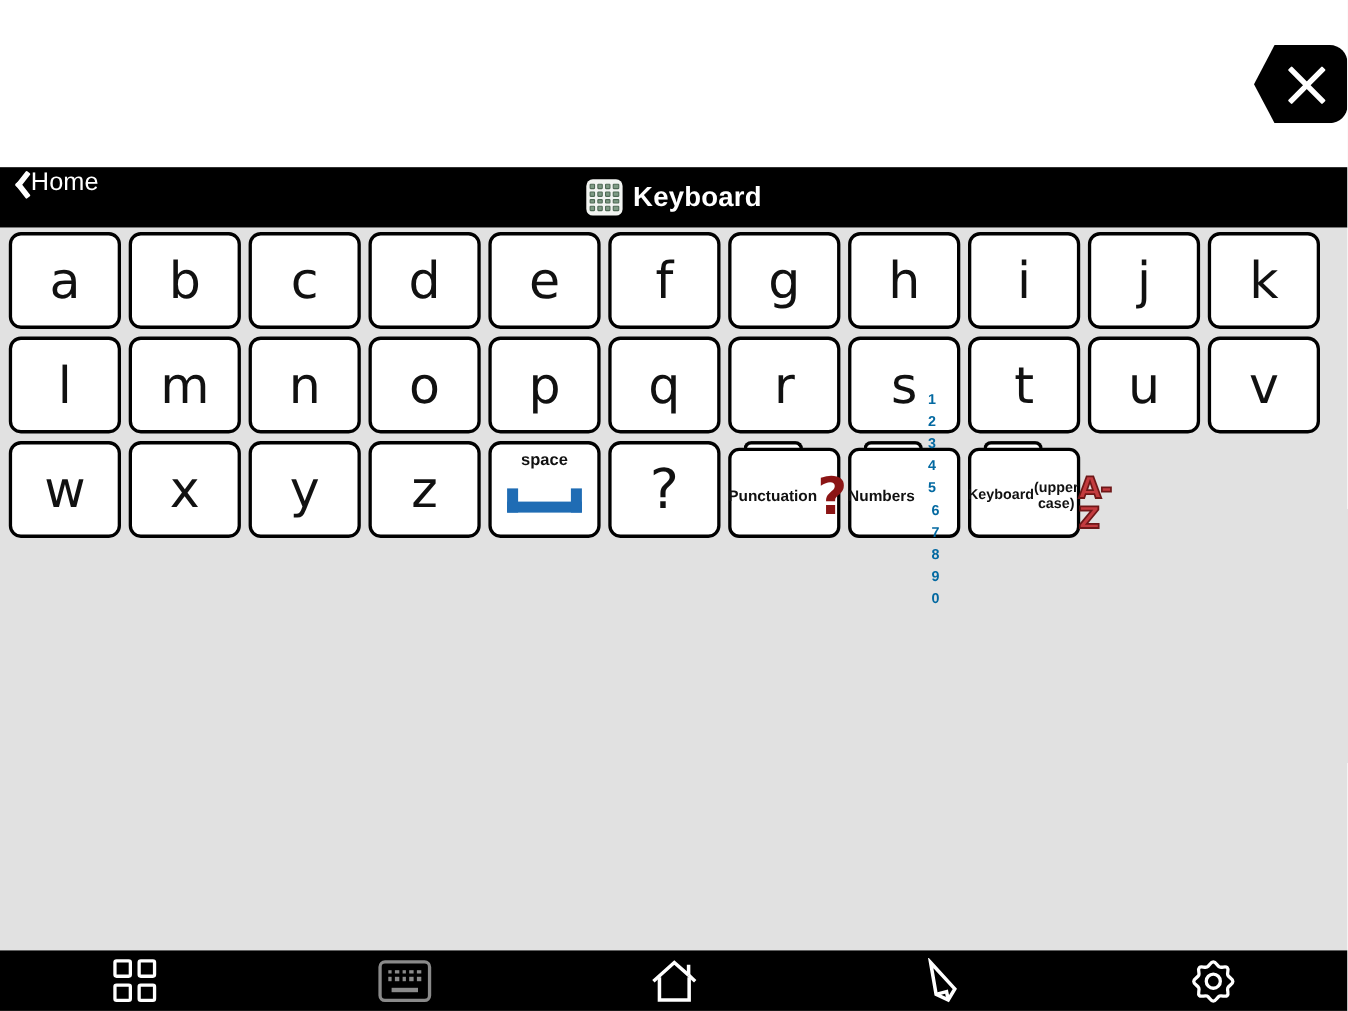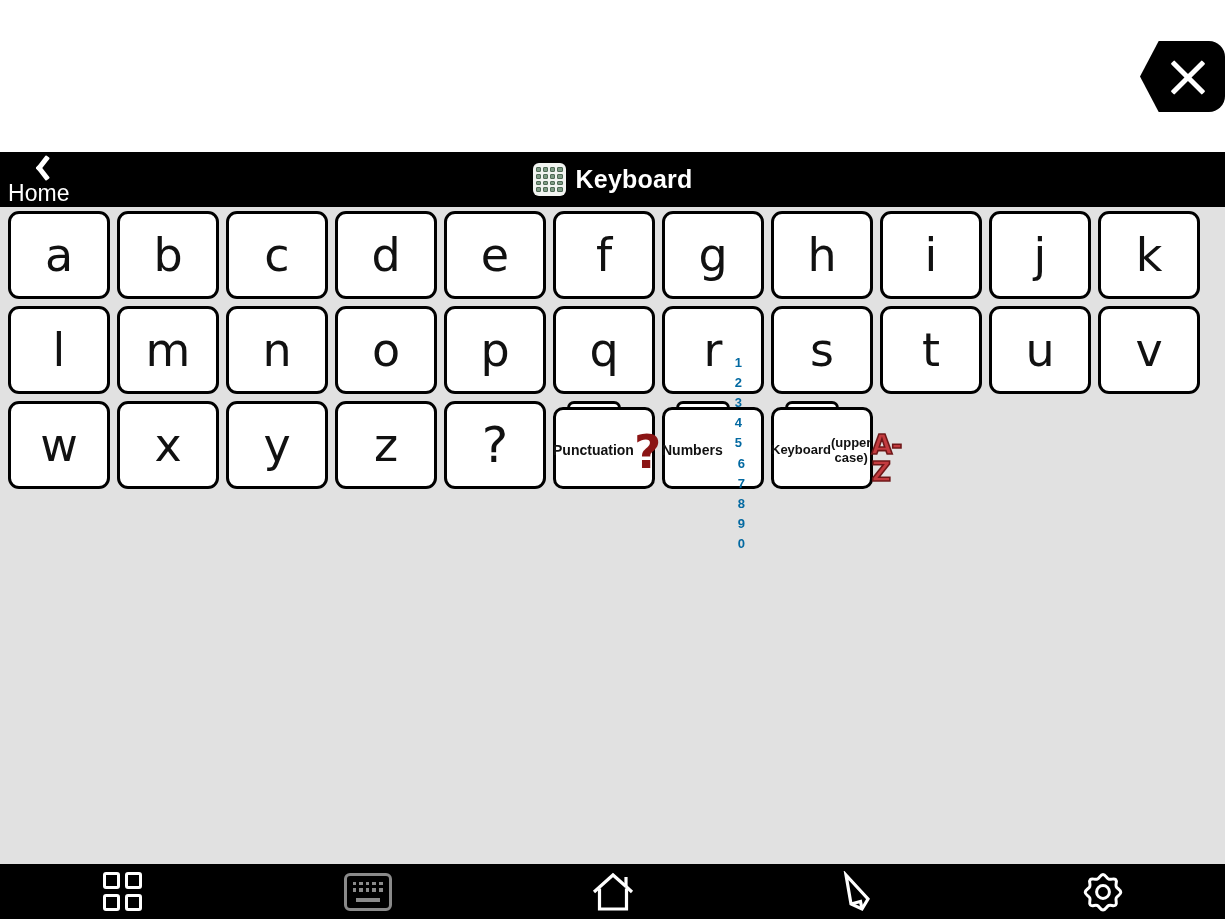--- a/index.html
+++ b/index.html
@@ -62,25 +62,23 @@
     background: #000000;
     display: flex;
     align-items: center;
   }
 
   .back-home {
     position: absolute;
     left: 8px; top: 0;
     height: 55px;
     display: flex;
-    align-items: center;
     gap: 2px;
     cursor: pointer;
     padding-right: 10px;
-    flex-direction: column;
   }
   .chev {
     width: 18px; height: 30px;
     position: relative;
   }
   .chev::before, .chev::after {
     content: "";
     position: absolute;
     left: 5px;
     width: 5px; height: 17px;
@@ -493,20 +491,24 @@
       <div class="key">
           <span class="glyph">x</span>
         </div>
       <div class="key">
           <span class="glyph">y</span>
         </div>
       <div class="key">
           <span class="glyph">z</span>
         </div>
 
+      <div class="key space">
+        <span class="cap">space</span>
+        <span class="spacebar"></span>
+      </div>
 
       <div class="key qmark">
         <span class="glyph">?</span>
       </div>
 
       <div class="folder">
         <div class="tab"></div>
         <div class="body"></div>
         <div class="inner">
           <span class="cap">Punctuation</span>

